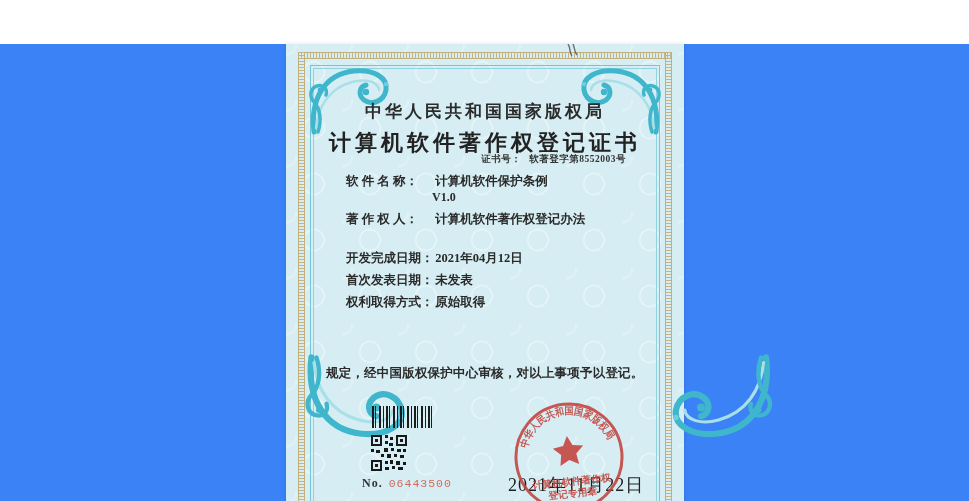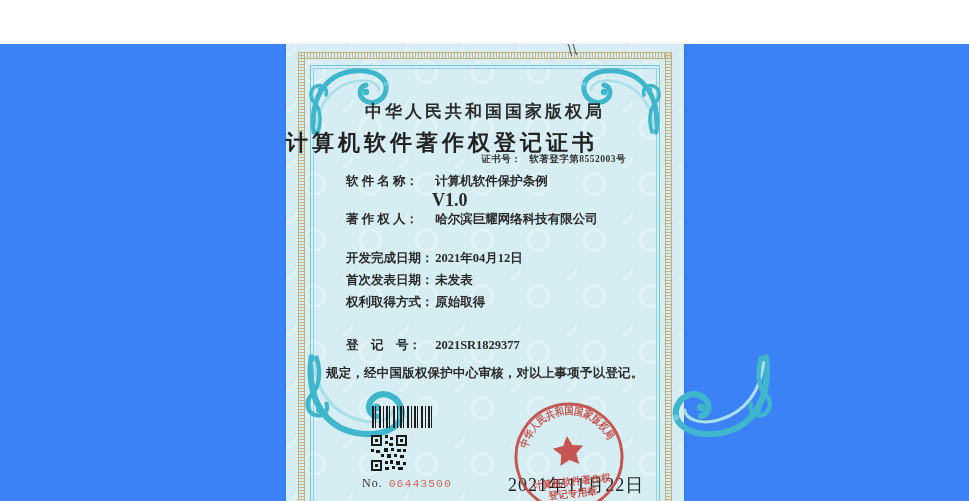--- a/index.html
+++ b/index.html
@@ -31,44 +31,44 @@
   
   .inner-frame { position:absolute; left:24px; right:24px; top:21px; bottom:28px;
     border:1px solid #74c5d6; outline:1px solid #8fd2e0; outline-offset:-4px; z-index:2; }
 
   .flourish { position:absolute; z-index:3; pointer-events:none; }
 
   .content { position:absolute; inset:0; z-index:5; color:#2e2e2e; }
 
   .issuer-title { position:absolute; left:0; right:0; top:56px; text-align:center;
     font-size:17px; font-weight:bold; letter-spacing:3px; color:#2b2b2b; }
-  .doc-title { position:absolute; left:0; right:0; top:84px; text-align:left;
+  .doc-title { position:absolute; left:0; right:0; top:84px; text-align:center;
     font-size:22px; font-weight:bold; letter-spacing:4px; color:#222; }
   .cert-no { position:absolute; right:58px; top:109px; font-size:9.5px; font-weight:bold;
     letter-spacing:0.5px; color:#333; }
   .cert-no .lbl { margin-right:8px; }
 
   .field { position:absolute; left:60px; font-size:12.5px; white-space:nowrap; }
   .field .flabel { display:inline-block; width:86px; font-weight:bold; color:#2a2a2a; }
   .field .fvalue { color:#2a2a2a; font-weight:bold; }
-  .subvalue { position:absolute; left:146px; font-size:18px; font-weight:bold; color:#2a2a2a; }
+  .subvalue { position:absolute; left:146px; font-size:12px; font-weight:bold; color:#2a2a2a; }
 
   .statement { position:absolute; left:40px; right:34px; top:316px;
     font-size:12.5px; line-height:27px; color:#2a2a2a; font-weight:bold; letter-spacing:0.2px; }
   .statement .ln1 { padding-left:26px; white-space:nowrap; }
   .statement .ln2 { white-space:nowrap; }
 
   .barcode { position:absolute; left:86px; top:362px; width:60px; height:22px;
     background-color:#fff0;
     background-image:repeating-linear-gradient(90deg,#1c1c1c 0 2px,rgba(0,0,0,0) 2px 3px,#1c1c1c 3px 4px,rgba(0,0,0,0) 4px 7px,#1c1c1c 7px 9px,rgba(0,0,0,0) 9px 11px,#1c1c1c 11px 12px,rgba(0,0,0,0) 12px 14px); }
 
   .qr { position:absolute; left:85px; top:391px; width:36px; height:36px; }
 
   .serial { position:absolute; left:76px; top:432px; font-size:12px; letter-spacing:1px; }
-  .serial .no { color:#333; font-weight:normal; margin-right:6px; }
+  .serial .no { color:#333; font-weight:bold; margin-right:6px; }
   .serial .num { color:#d4685f; font-family:"Liberation Mono","DejaVu Sans Mono",monospace; font-size:11.5px; }
 
   .issue-date { position:absolute; left:222px; top:429px; font-size:18px; font-weight:normal;
     color:#1f1f1f; letter-spacing:1px; z-index:5; }
 
   .seal { position:absolute; left:222px; top:352px; width:122px; height:122px; z-index:6;
     transform:rotate(-6deg); opacity:0.88; }
 
   .corner-mark { position:absolute; left:278px; top:0px; width:16px; height:13px; z-index:7;
     color:#55555e; font-size:11px; font-family:"DejaVu Sans",sans-serif; opacity:0.8; overflow:hidden; }
@@ -122,43 +122,39 @@
       </div>
 
       <div class="field" style="top:129px;">
         <span class="flabel">软 件 名 称：</span>
         <span class="fvalue">计算机软件保护条例</span>
       </div>
       <div class="subvalue" style="top:146px;">V1.0</div>
 
       <div class="field" style="top:167px;">
         <span class="flabel">著 作 权 人：</span>
-        <span class="fvalue">哈尔滨巨耀网络科技有限公司</span>
+        <span class="fvalue">计算机软件著作权登记办法</span>
       </div>
 
       <div class="field" style="top:206px;">
         <span class="flabel">开发完成日期：</span>
         <span class="fvalue">2021年04月12日</span>
       </div>
 
       <div class="field" style="top:228px;">
         <span class="flabel">首次发表日期：</span>
         <span class="fvalue">未发表</span>
       </div>
 
       <div class="field" style="top:250px;">
         <span class="flabel">权利取得方式：</span>
         <span class="fvalue">原始取得</span>
       </div>
 
 
-      <div class="field" style="top:293px;">
-        <span class="flabel">登　记　号：</span>
-        <span class="fvalue">2021SR1829377</span>
-      </div>
 
       <div class="statement">
         <div class="ln2">规定，经中国版权保护中心审核，对以上事项予以登记。</div>
       </div>
 
       <div class="barcode"></div>
 
       <svg class="qr" viewBox="0 0 36 36">
         <rect x="0" y="0" width="36" height="36" fill="none"></rect>
         <g fill="#191919">

